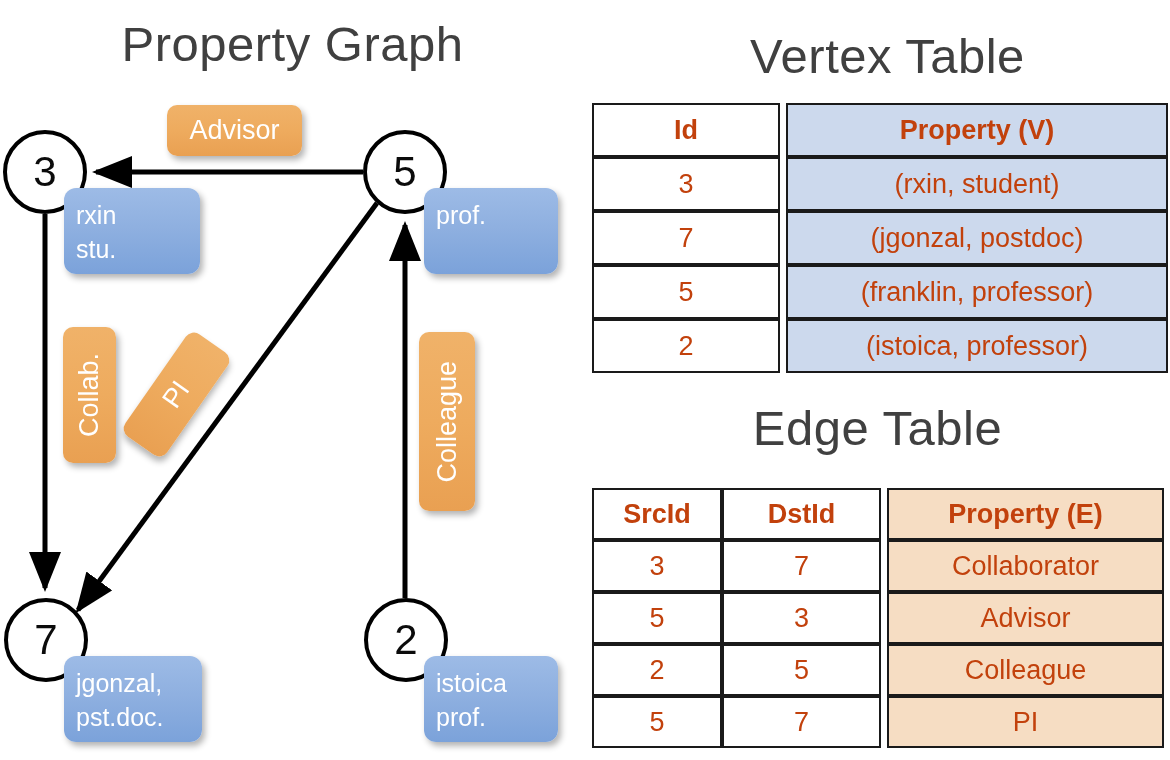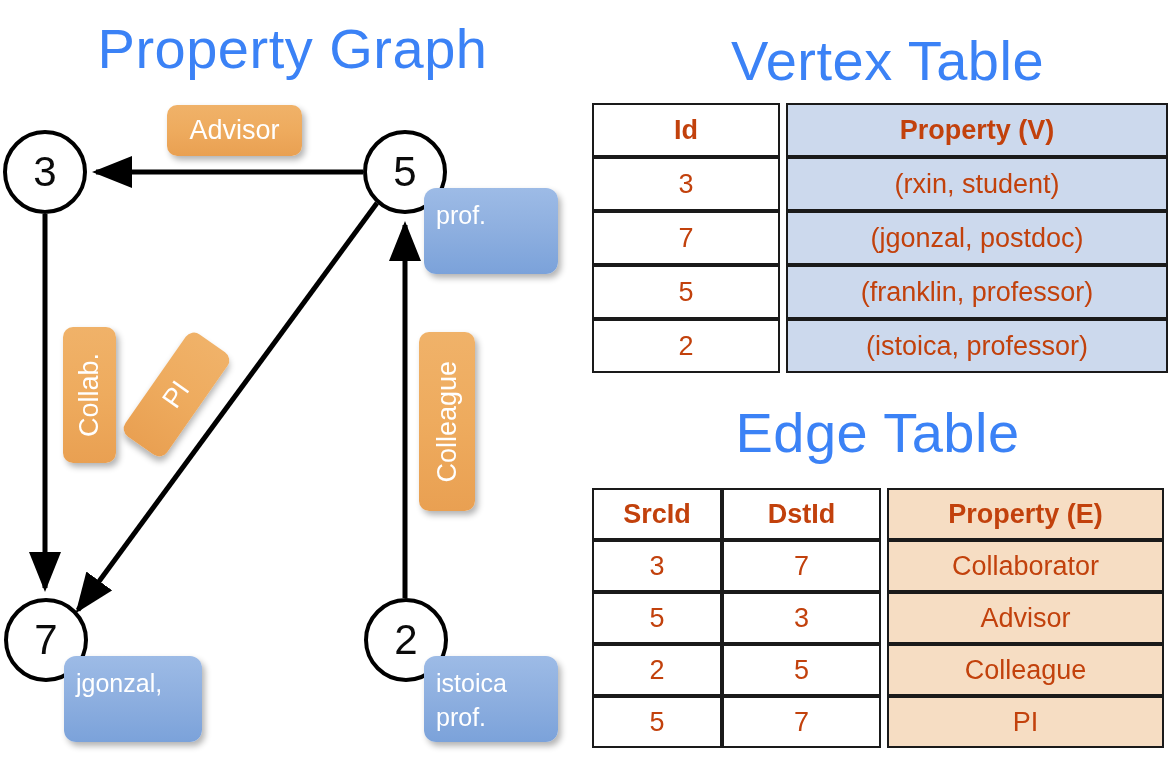--- a/index.html
+++ b/index.html
@@ -14,23 +14,23 @@
     overflow: hidden;
     font-family: "Liberation Sans", sans-serif;
     color: #000000;
   }
 
   
   .title {
     position: absolute;
     font-family: "Liberation Sans", sans-serif;
     font-weight: 300;
-    font-size: 56px;
+    font-size: 49px;
     letter-spacing: 0.5px;
-    color: #3b82f6;
+    color: #404040;
     white-space: nowrap;
     text-align: center;
   }
   #title-property-graph { left: 0; top: 16px; width: 585px; }
   #title-vertex-table  { left: 595px; top: 12px; width: 585px; margin-top: 16px; }
   #title-edge-table    { left: 585px; top: 400px; width: 585px; }
 
   
   #graph-panel {
     position: absolute;
@@ -202,25 +202,30 @@
   <div class="node" id="node-5">
     <span>5</span>
   </div>
   <div class="node" id="node-7">
     <span>7</span>
   </div>
   <div class="node" id="node-2">
     <span>2</span>
   </div>
 
+  <div class="prop-box" id="prop-rxin">
+    <span class="prop-line">rxin</span>
+    <span class="prop-line">stu.</span>
+  </div>
   <div class="prop-box" id="prop-franklin">
     <span class="prop-line">prof.</span>
   </div>
   <div class="prop-box" id="prop-jgonzal">
     <span class="prop-line">jgonzal,</span>
+    <span class="prop-line">pst.doc.</span>
   </div>
   <div class="prop-box" id="prop-istoica">
     <span class="prop-line">istoica</span>
     <span class="prop-line">prof.</span>
   </div>
 
   <div class="edge-label" id="edge-label-advisor">
     <span>Advisor</span>
   </div>
   <div class="edge-label" id="edge-label-collab">

